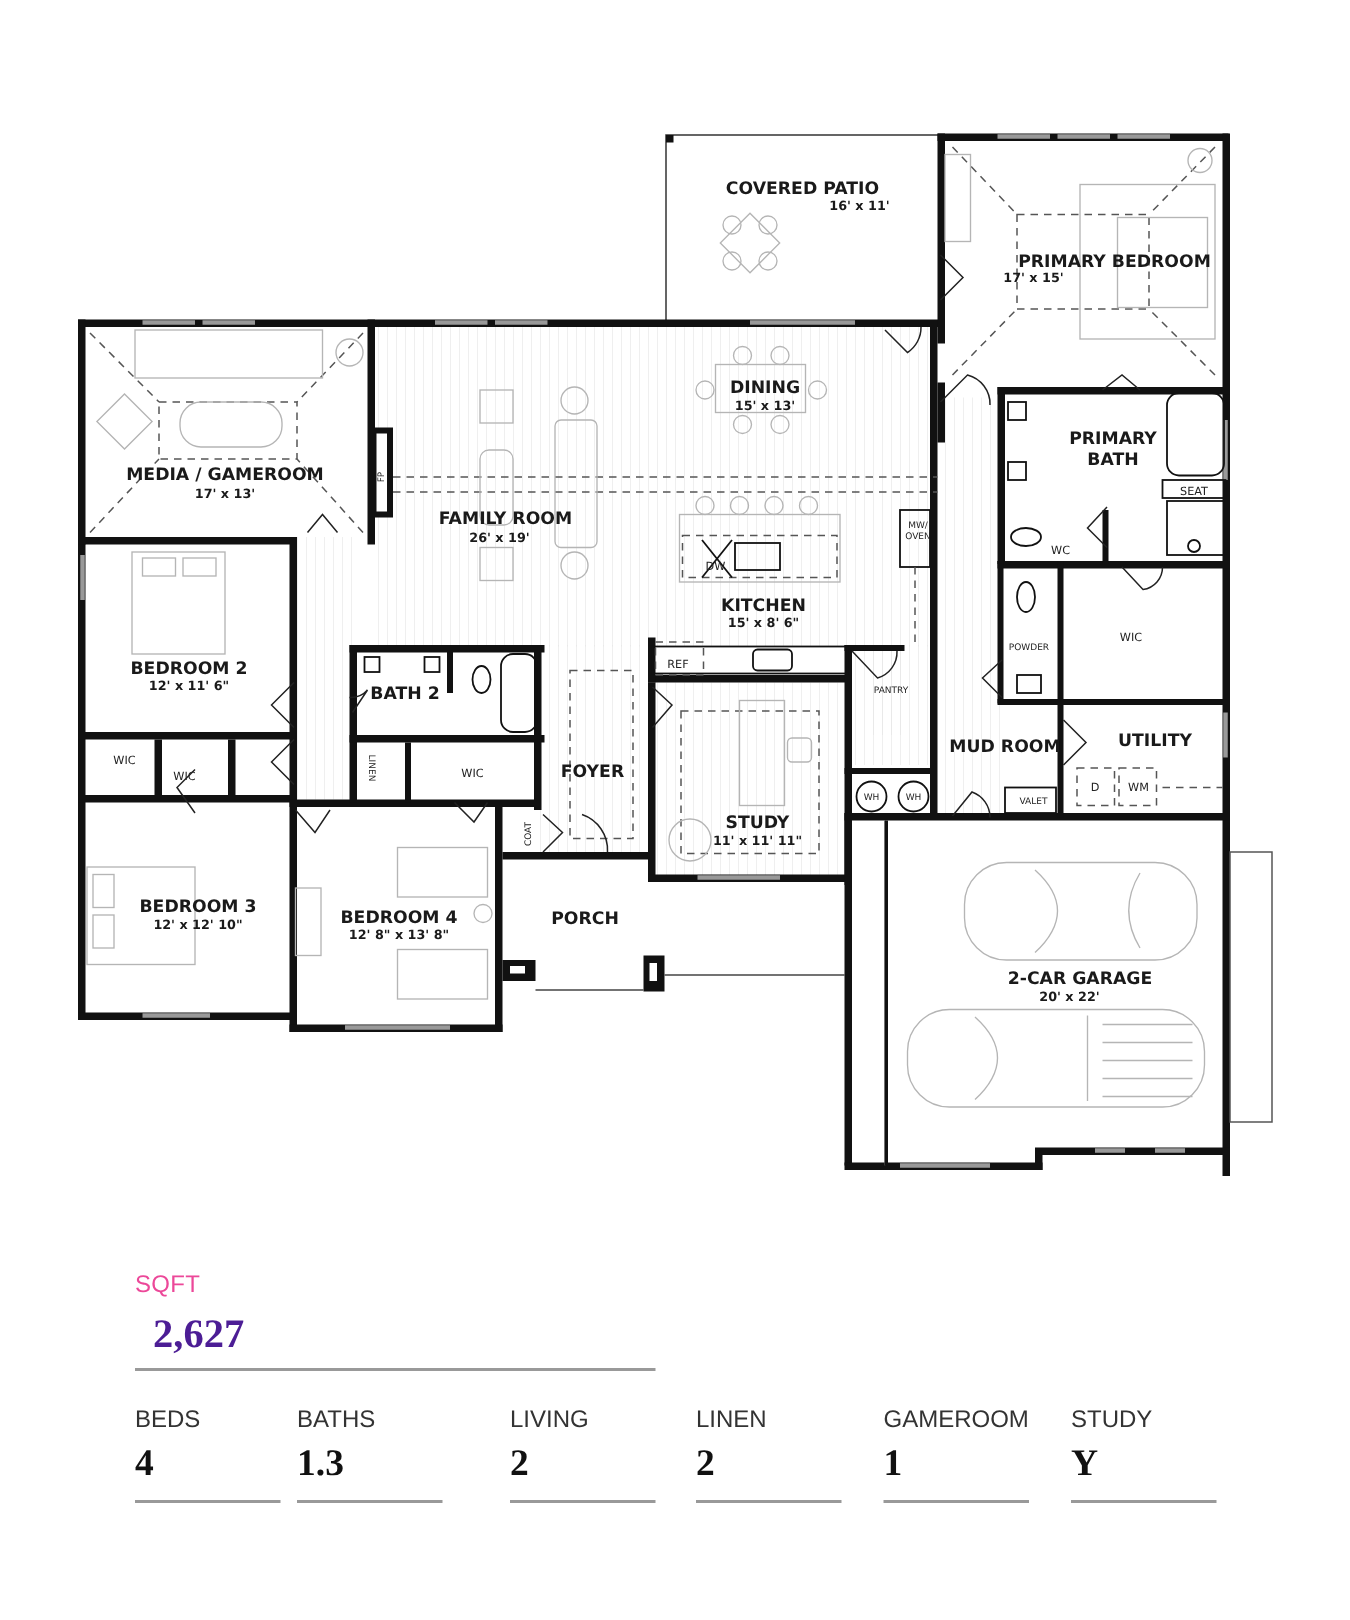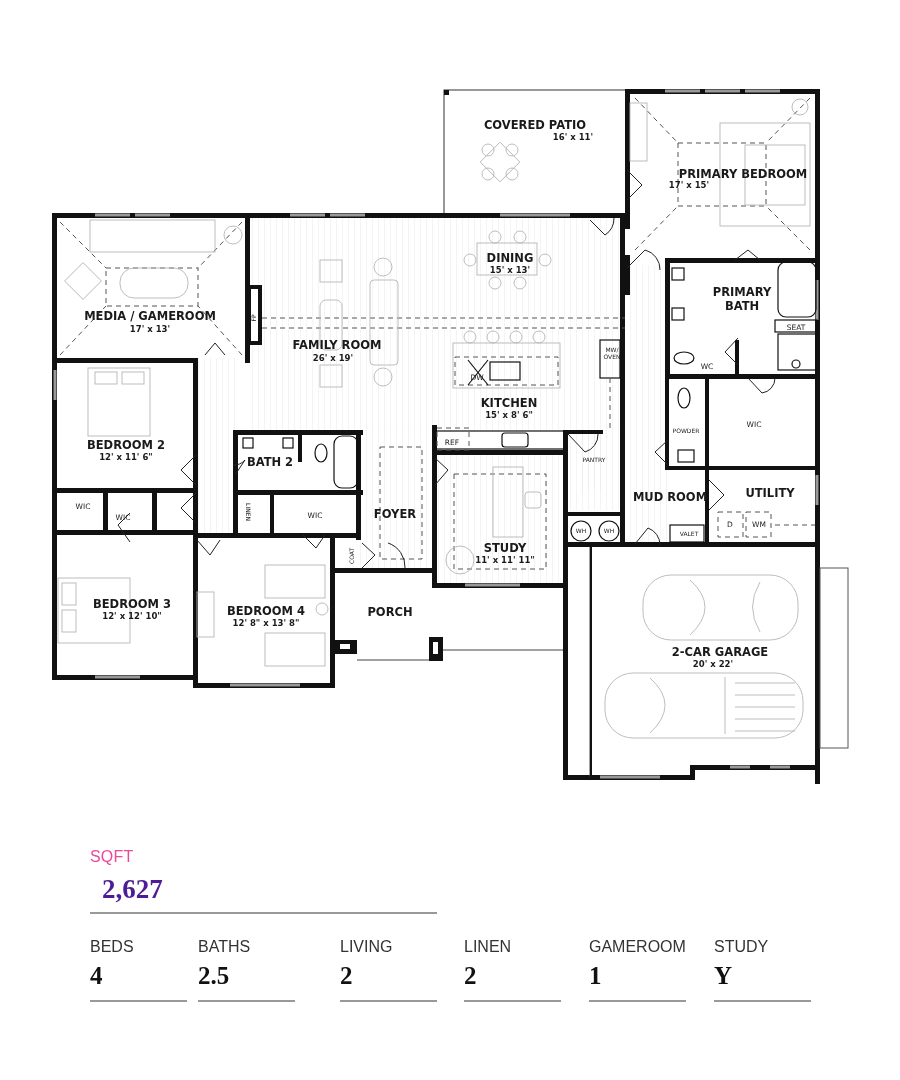--- a/index.html
+++ b/index.html
@@ -363,21 +363,21 @@
   <div class="sqft-value">2,627</div>
   <div class="sqft-rule"></div>
 
   <div class="stat" style="left:0px">
     <div class="stat-label">BEDS</div>
     <div class="stat-value">4</div>
     <div class="stat-rule"></div>
   </div>
   <div class="stat" style="left:108px">
     <div class="stat-label">BATHS</div>
-    <div class="stat-value">2.5</div>
+    <div class="stat-value">1.3</div>
     <div class="stat-rule"></div>
   </div>
   <div class="stat" style="left:250px">
     <div class="stat-label">LIVING</div>
     <div class="stat-value">2</div>
     <div class="stat-rule"></div>
   </div>
   <div class="stat" style="left:374px">
     <div class="stat-label">LINEN</div>
     <div class="stat-value">2</div>

